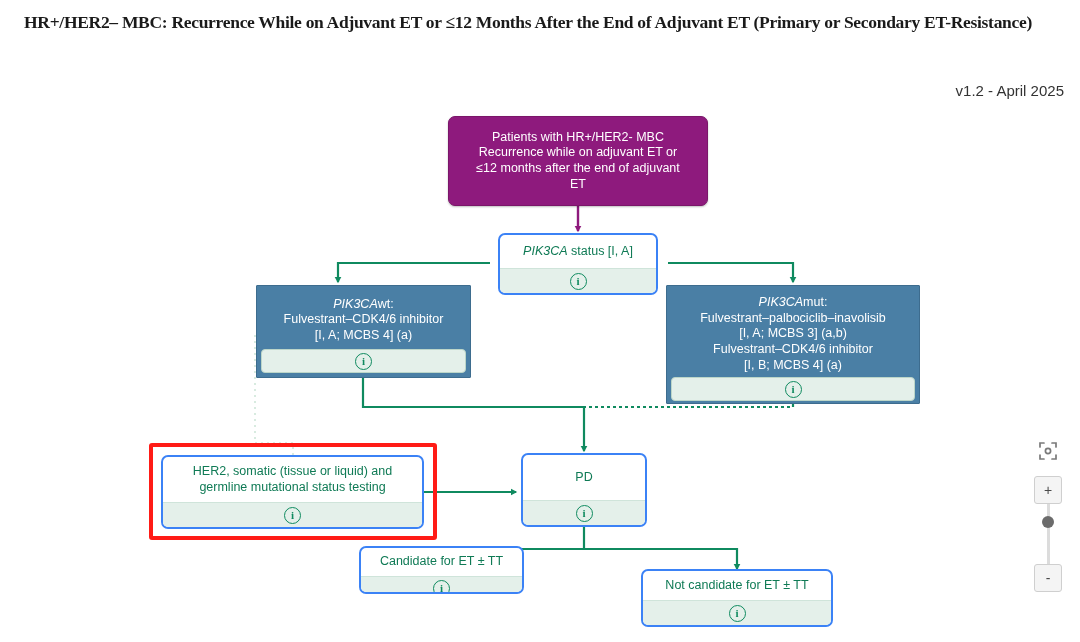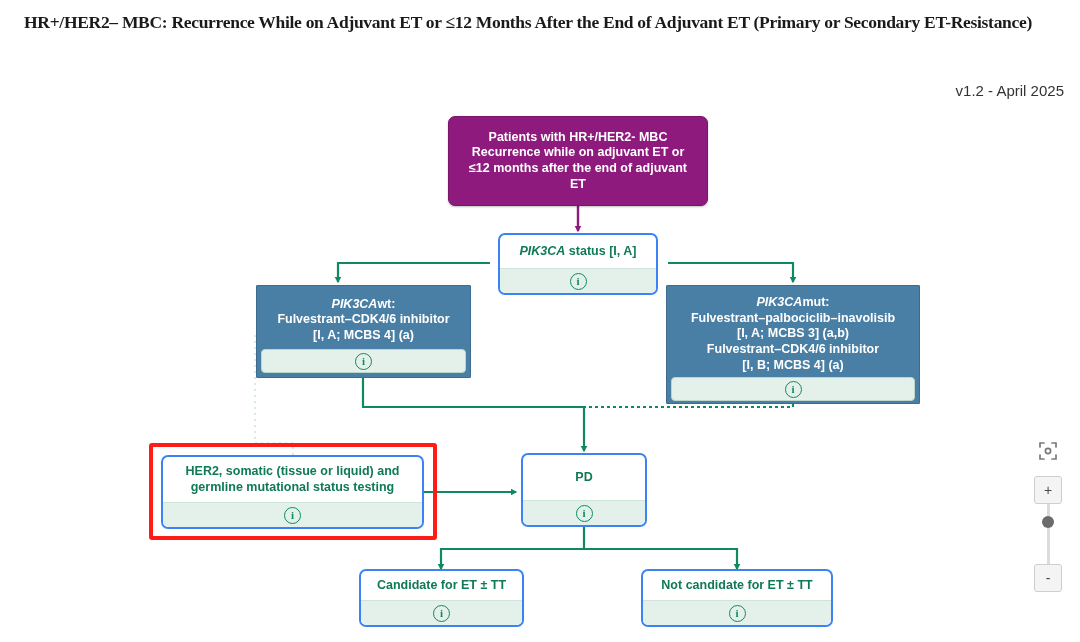--- a/index.html
+++ b/index.html
@@ -53,21 +53,21 @@
   .node .body{
     flex:1 1 auto;
     display:flex;
     align-items:center;
     justify-content:center;
     text-align:center;
     padding:6px 8px;
   }
   .node .title{
     font-size:12.5px;
-    font-weight:bold;
+    font-weight:normal;
     line-height:1.25;
   }
   .node .footer{
     flex:0 0 auto;
     height:24px;
     display:flex;
     align-items:center;
     justify-content:center;
   }
 
@@ -287,21 +287,21 @@
 
   <div class="node green" style="left:521px; top:353px; width:126px; height:74px;justify-content:flex-end;">
     <div class="body">
       <div class="title">PD</div>
     </div>
     <div class="footer">
       <span class="info-icon">i</span>
     </div>
   </div>
 
-  <div class="node green" style="left:359px; top:469px; width:165px; height:58px;">
+  <div class="node green" style="left:359px; top:446px; width:165px; height:48px;">
     <div class="body">
       <div class="title">Candidate for ET ± TT</div>
     </div>
     <div class="footer">
       <span class="info-icon">i</span>
     </div>
   </div>
 
   <div class="node green" style="left:641px; top:469px; width:192px; height:58px;">
     <div class="body">

